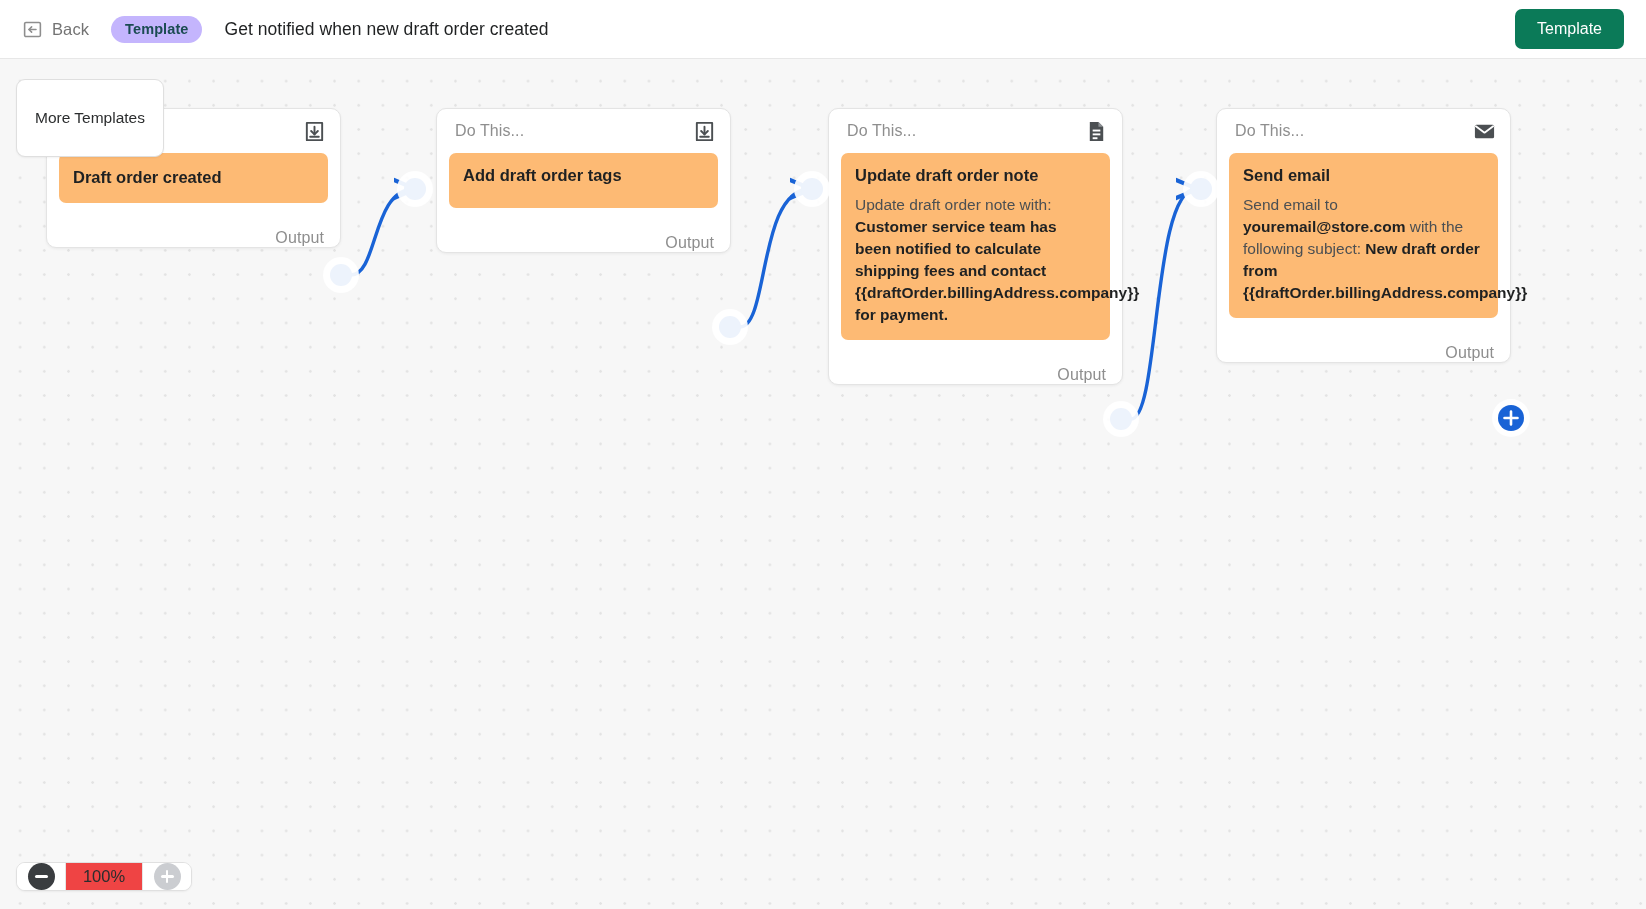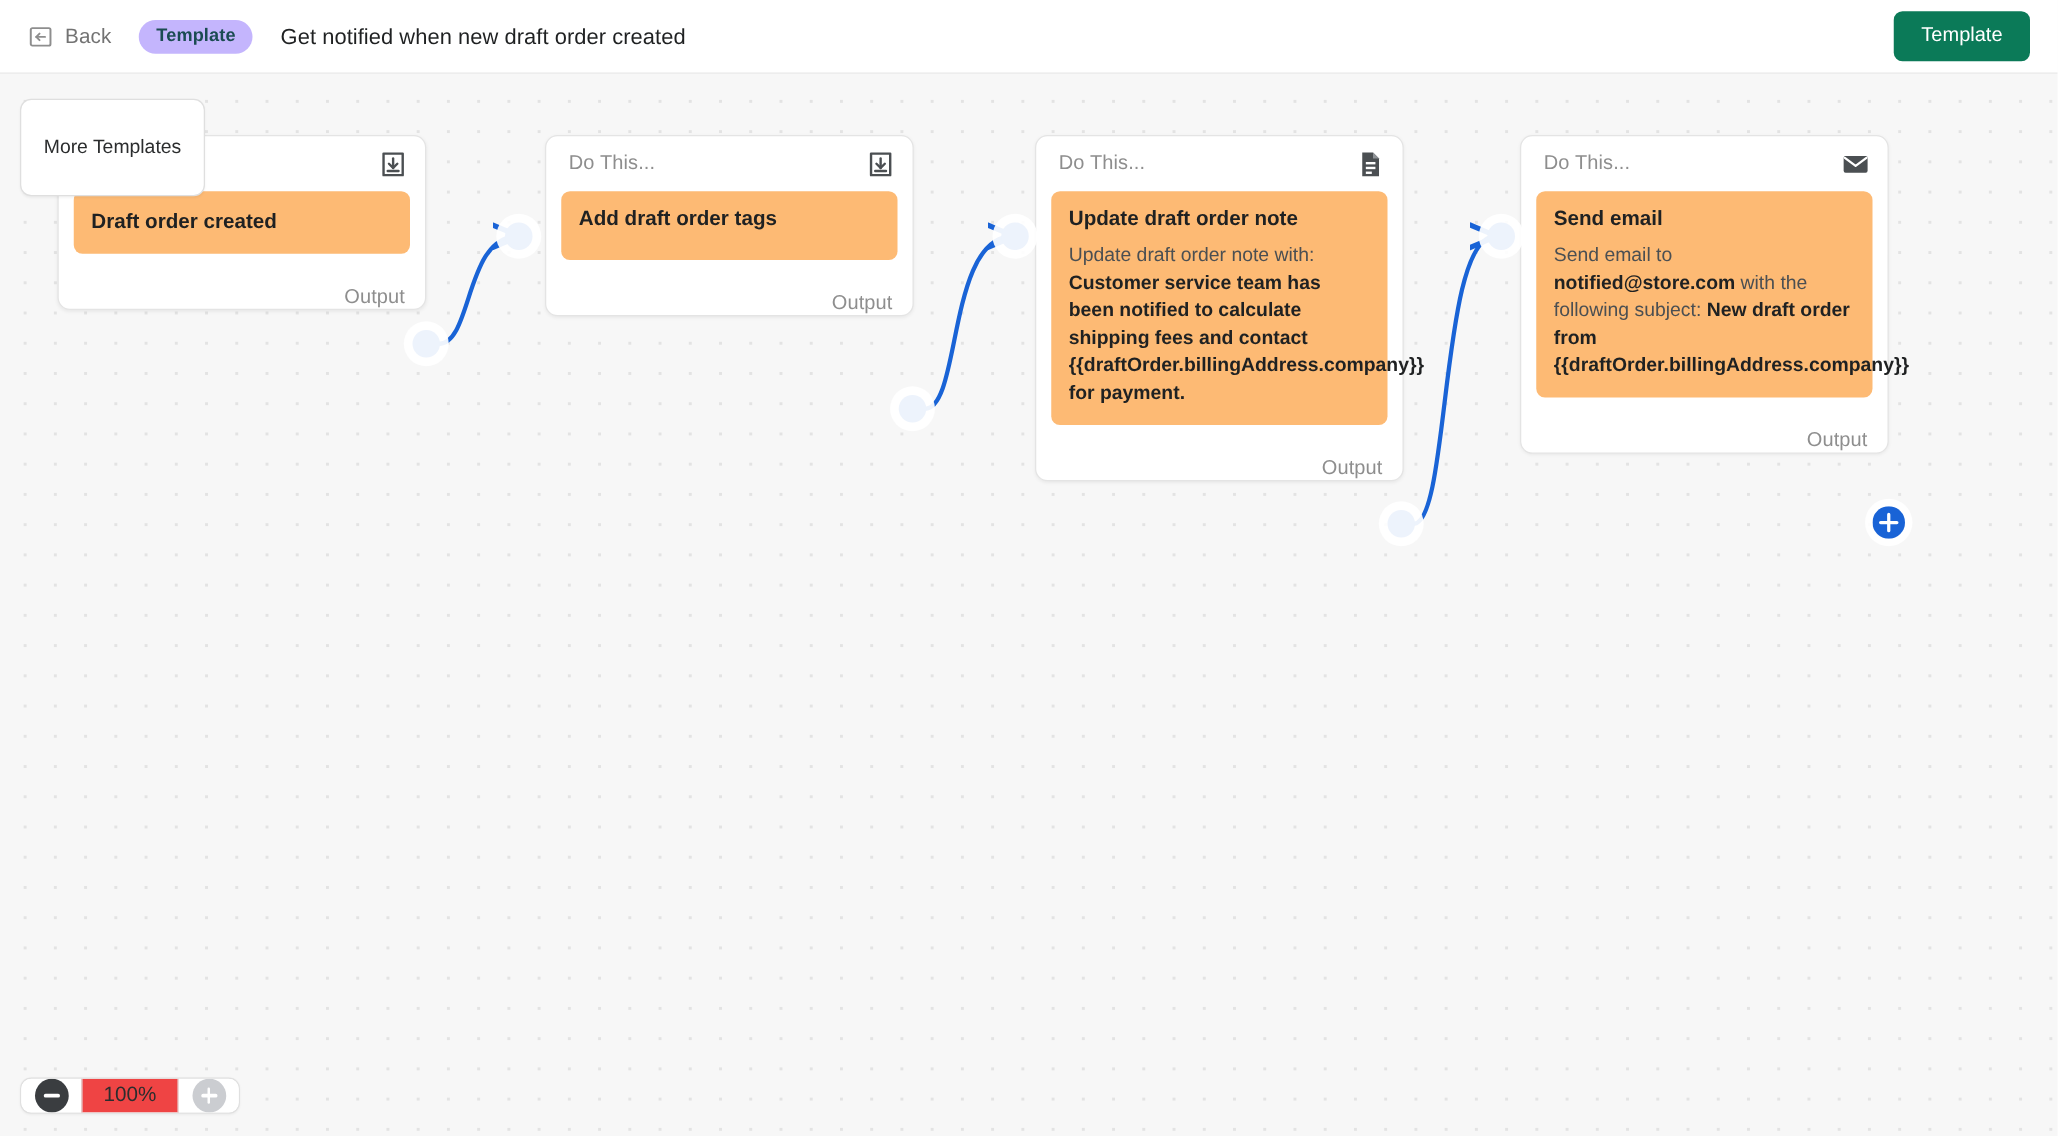--- a/index.html
+++ b/index.html
@@ -369,21 +369,21 @@
       <span class="title">Do This...</span>
       <span class="hdr-icon">
         <svg viewBox="0 0 24 24" width="23" height="23">
           <rect x="2" y="5" width="20" height="14" rx="1.6" fill="#4b4f52"></rect>
           <path d="M3 6.6l9 6.6 9-6.6" fill="none" stroke="#ffffff" stroke-width="1.9" stroke-linecap="round" stroke-linejoin="round"></path>
         </svg>
       </span>
     </div>
     <div class="node-body">
       <div class="body-title">Send email</div>
-      <div class="body-text">Send email to <b>notified@store.com</b> with the following subject: <b>New draft order from {{draftOrder.billingAddress.company}}</b></div>
+      <div class="body-text">Send email to <b>youremail@store.com</b> with the following subject: <b>New draft order from {{draftOrder.billingAddress.company}}</b></div>
     </div>
     <div class="node-footer">
       <span class="out-label">Output</span>
     </div>
   </div>
   <div class="port" style="left:1190px; top:119px;"></div>
   <div class="port-plus" style="left:1498px; top:346px;">
     <svg viewBox="0 0 26 26" width="26" height="26">
       <circle cx="13" cy="13" r="13" fill="#1963d6"></circle>
       <path d="M13 6.5v13M6.5 13h13" stroke="#ffffff" stroke-width="2.6" stroke-linecap="round"></path>

